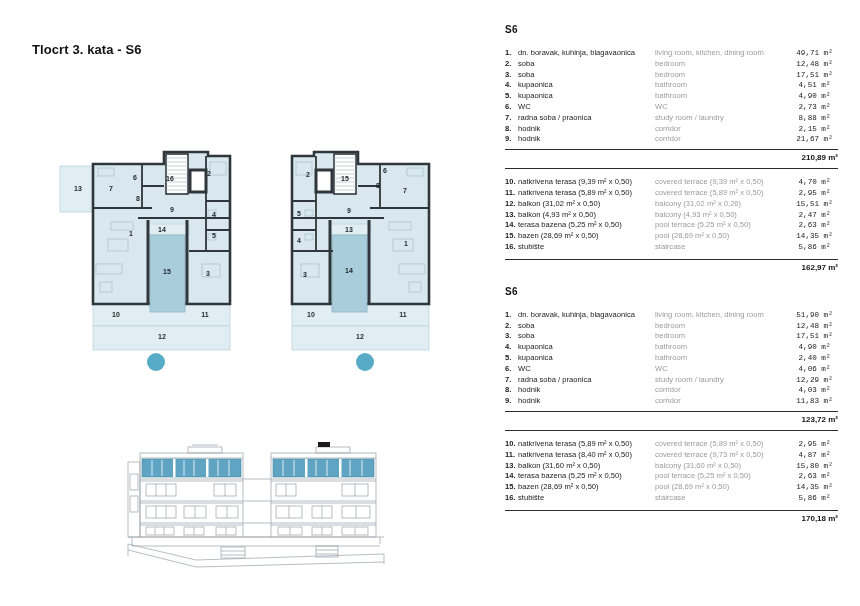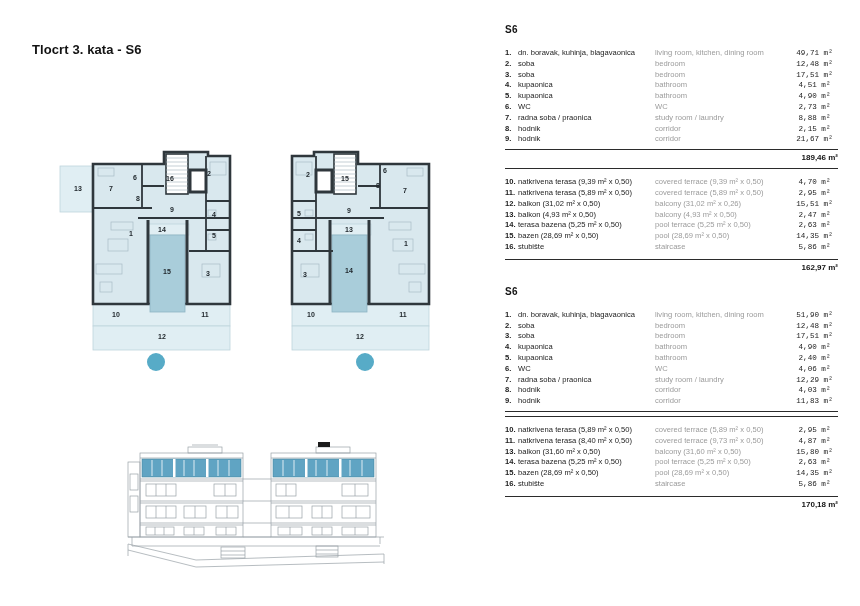--- a/index.html
+++ b/index.html
@@ -291,21 +291,21 @@
           <span class="area">2,15 m²</span>
         </div>
         <div class="trow">
           <span class="num">9.</span>
           <span class="hr">hodnik</span>
           <span class="en">corridor</span>
           <span class="area">21,67 m²</span>
         </div>
       </div>
     <div class="rule"></div>
-    <div class="sumrow">189,46 m²</div>
+    <div class="sumrow">210,89 m²</div>
     <div class="rule"></div>
     <div class="extra-rows">
         <div class="trow">
           <span class="num">10.</span>
           <span class="hr">natkrivena terasa (9,39 m² x 0,50)</span>
           <span class="en">covered terrace (9,39 m² x 0,50)</span>
           <span class="area">4,70 m²</span>
         </div>
         <div class="trow">
           <span class="num">11.</span>
@@ -400,20 +400,21 @@
           <span class="area">4,03 m²</span>
         </div>
         <div class="trow">
           <span class="num">9.</span>
           <span class="hr">hodnik</span>
           <span class="en">corridor</span>
           <span class="area">11,83 m²</span>
         </div>
       </div>
     <div class="rule"></div>
+    <div class="sumrow">123,72 m²</div>
     <div class="rule"></div>
     <div class="extra-rows">
         <div class="trow">
           <span class="num">10.</span>
           <span class="hr">natkrivena terasa (5,89 m² x 0,50)</span>
           <span class="en">covered terrace (5,89 m² x 0,50)</span>
           <span class="area">2,95 m²</span>
         </div>
         <div class="trow">
           <span class="num">11.</span>

